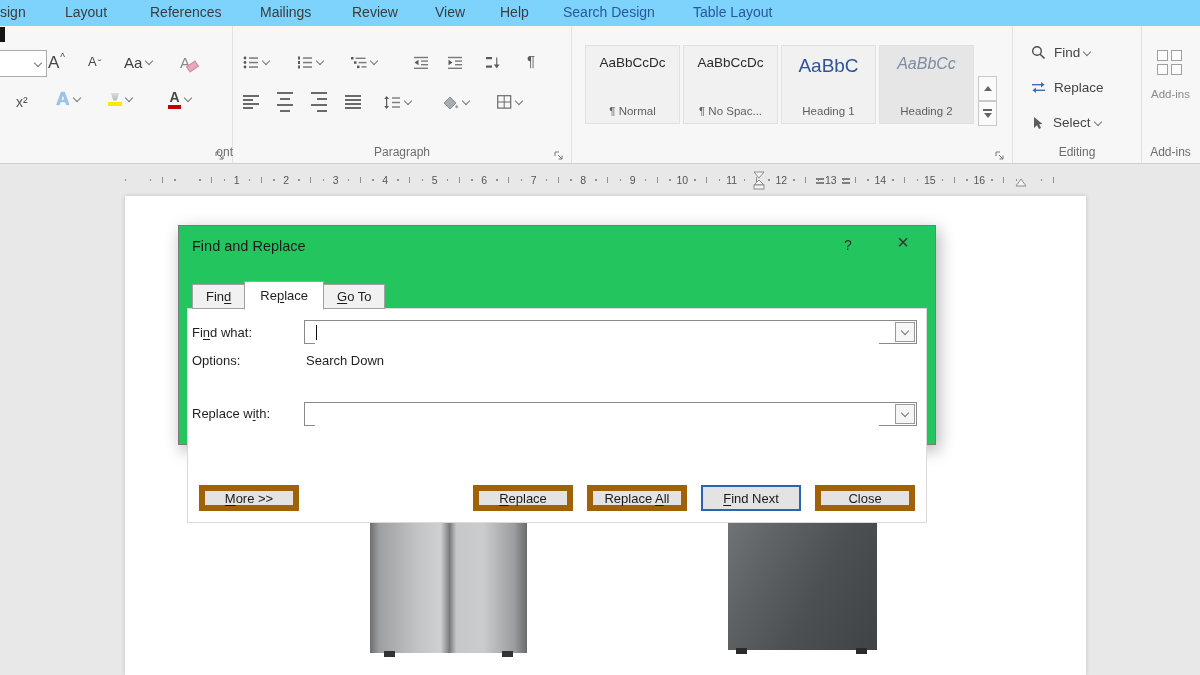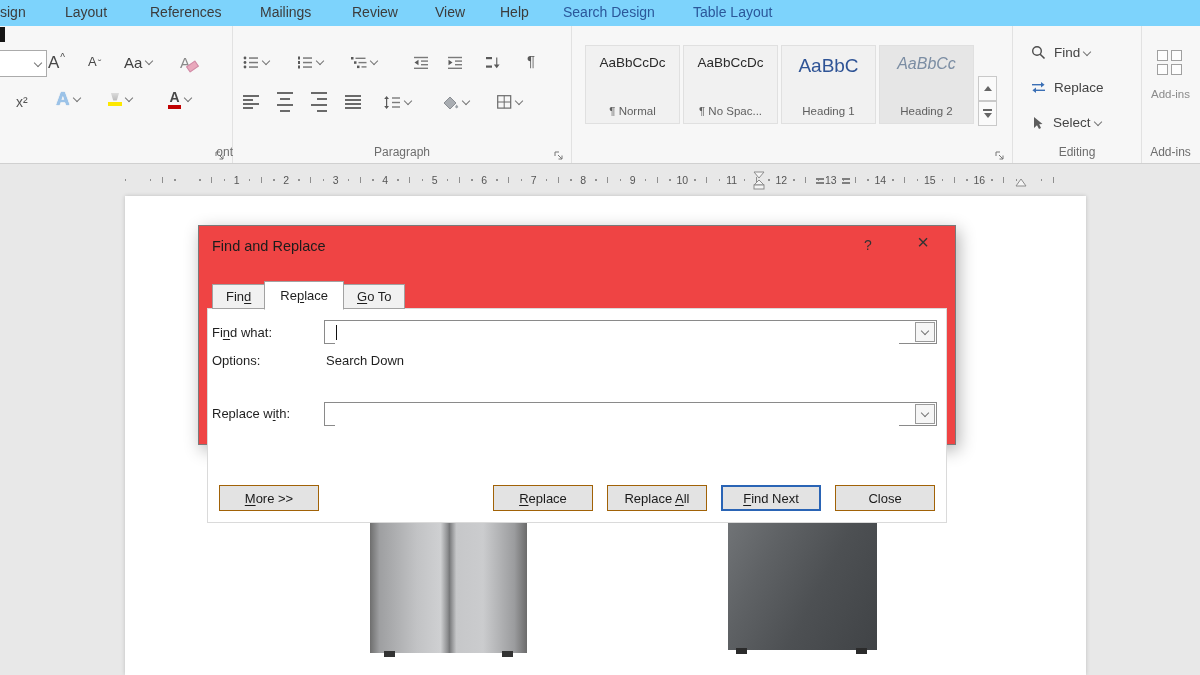--- a/index.html
+++ b/index.html
@@ -79,37 +79,37 @@
   .rnum{font-size:10.5px;line-height:20px;color:#555}
   .tblmark{position:absolute;top:6px;width:8px;height:9px;display:flex;flex-direction:column;justify-content:center;gap:2px}
   .tblmark i{display:block;height:2px;background:#7f7f7f}
 
   
   #page{position:absolute;left:125px;top:196px;width:961px;height:479px;background:#fff;box-shadow:0 0 4px rgba(0,0,0,.18)}
   .fridge{position:absolute}
   .foot{position:absolute;background:#333;width:11px;height:6px}
 
   
-  #dialog{position:absolute;left:198px;top:225px;width:758px;height:220px;background:#ef4444;border:1px solid #7a7a7a;
+  #dialog{position:absolute;left:178px;top:225px;width:758px;height:220px;background:#22c55e;border:1px solid #7a7a7a;
           box-shadow:3px 5px 16px rgba(0,0,0,.3);z-index:10;box-sizing:border-box}
   #dlg-title{position:absolute;left:13px;top:12px;font-size:14.5px;color:#1c1c1c}
   #dlg-help{position:absolute;left:660px;top:11px;font-size:14px;color:#333;width:18px;text-align:center;cursor:default}
   #dlg-close{position:absolute;left:712px;top:5px;font-size:20px;color:#333;width:24px;text-align:center;cursor:default}
   #dlg-tabs{position:absolute;left:13px;top:55px;display:flex;align-items:flex-end;z-index:5}
   .dtab{background:#f1f1f1;border:1px solid #a2a2a2;padding:4px 13px;font-size:13px;color:#1f1f1f;margin-right:-1px;cursor:default}
   .dtab.active{background:#fff;border-bottom-color:#fff;padding:6px 15px;margin-bottom:-1px;z-index:6;position:relative}
   #dlg-page{position:absolute;left:8px;top:82px;width:740px;height:215px;border:1px solid #dadada;background:#fff;z-index:1;box-sizing:border-box}
   .drow-label{position:absolute;font-size:13px;color:#1f1f1f;z-index:3}
   .dfield{position:absolute;left:125px;width:613px;height:24px;background:#fff;border:1px solid #8a8a8a;z-index:3;box-sizing:border-box}
   .dfield input{position:absolute;left:10px;top:1px;width:560px;height:20px;border:none;outline:none;font-size:13px;font-family:"Liberation Sans",sans-serif}
   .caret{position:absolute;left:11px;top:4px;width:1px;height:15px;background:#111}
   .ddbtn{position:absolute;right:1px;top:1px;width:20px;height:20px;background:#f6f6f6;border:1px solid #9a9a9a;
          display:flex;align-items:center;justify-content:center;box-sizing:border-box}
   .ddbtn .chev{margin:0 0 2px 0}
-  .dbtn{position:absolute;top:259px;width:100px;height:26px;background:#e3e3e3;border:1px solid #a16207;
+  .dbtn{position:absolute;top:259px;width:100px;height:26px;background:#e3e3e3;border:6px solid #a16207;
         display:flex;align-items:center;justify-content:center;font-size:13px;color:#1a1a1a;z-index:3;box-sizing:border-box;cursor:default}
   .dbtn.default{border:2px solid #2a64b5}
   .ac{text-decoration:underline;text-underline-offset:2px}
 
   .marker{position:absolute;z-index:3}
 </style>
 </head>
 <body>
 
 <div id="menubar">

